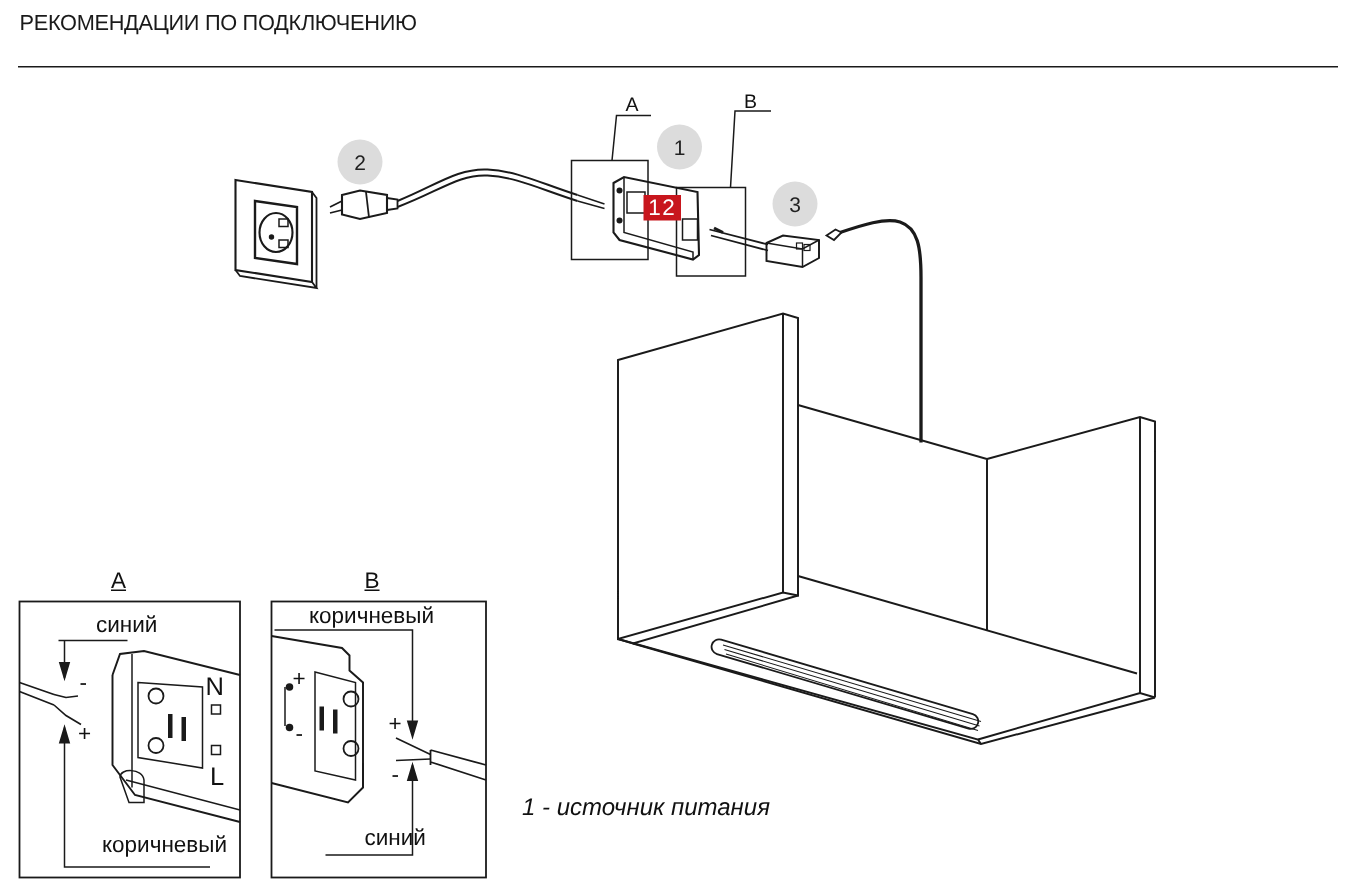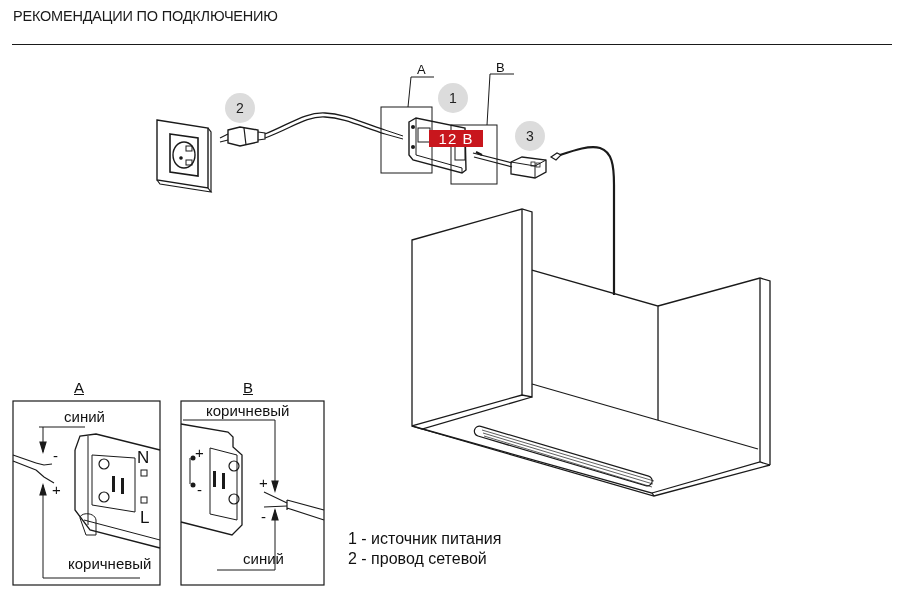--- a/index.html
+++ b/index.html
@@ -1,26 +1,26 @@
 <!DOCTYPE html>
 <html><head>
 <meta charset="utf-8">
 <style>
   html, body { margin:0; padding:0; background:#ffffff; }
   body { width:900px; height:597px; position:relative; overflow:hidden; font-family:"Liberation Sans", sans-serif; color:#1a1a1a; }
   .title { position:absolute; left:13px; top:8px; font-size:14.5px; letter-spacing:-0.2px; color:#1a1a1a; }
   .title-rule { position:absolute; left:12px; top:44px; width:880px; height:1px; background:#1a1a1a; }
   svg.main { position:absolute; left:0; top:0; }
-  .legend { position:absolute; left:348px; top:529px; font-size:16px; line-height:20px; color:#111; }
+  .legend { position:absolute; left:348px; top:529px; font-size:16px; line-height:20px; color:#111;font-style:italic; }
   .legend div { white-space:nowrap; }
   .lbl { position:absolute; font-size:15px; color:#111; white-space:nowrap;margin-left:23px; }
   .panel-letter { position:absolute; font-size:15px; text-decoration:underline; color:#111; }
   .tag { position:absolute; font-size:13px; color:#111; }
   .badge { position:absolute; width:30px; height:30px; border-radius:50%; background:#dcdcdc; font-size:14px; line-height:30px; text-align:center; color:#222; }
-  .red12 { position:absolute; left:429px; top:130px; width:54px; height:17px; background:#c8161d; color:#fff; font-size:15px; line-height:17px; text-align:center; letter-spacing:1px; }
+  .red12 { position:absolute; left:429px; top:130px; width:25px; height:17px; background:#c8161d; color:#fff; font-size:15px; line-height:17px; text-align:center; letter-spacing:1px; }
   .pm { position:absolute; font-size:15px; color:#111; }
   .NL { position:absolute; font-size:17px; color:#111; }
 </style>
 </head>
 <body>
 
 <div class="title">РЕКОМЕНДАЦИИ ПО ПОДКЛЮЧЕНИЮ</div>
 <div class="title-rule"></div>
 
 <svg class="main" width="900" height="597" viewBox="0 0 900 597" fill="none" stroke="#1a1a1a" stroke-width="1.2">
@@ -173,14 +173,13 @@
 <div class="panel-letter" style="left:243px;top:379px;">B</div>
 <div class="lbl" style="left:183px;top:402px;">коричневый</div>
 <div class="pm" style="left:195px;top:444px;">+</div>
 <div class="pm" style="left:197px;top:481px;">-</div>
 <div class="pm" style="left:259px;top:474px;">+</div>
 <div class="pm" style="left:261px;top:508px;">-</div>
 <div class="lbl" style="left:220px;top:550px;">синий</div>
 
 <div class="legend">
   <div>1 - источник питания</div>
-  <div>2 - провод сетевой</div>
 </div>
 
 </body></html>

